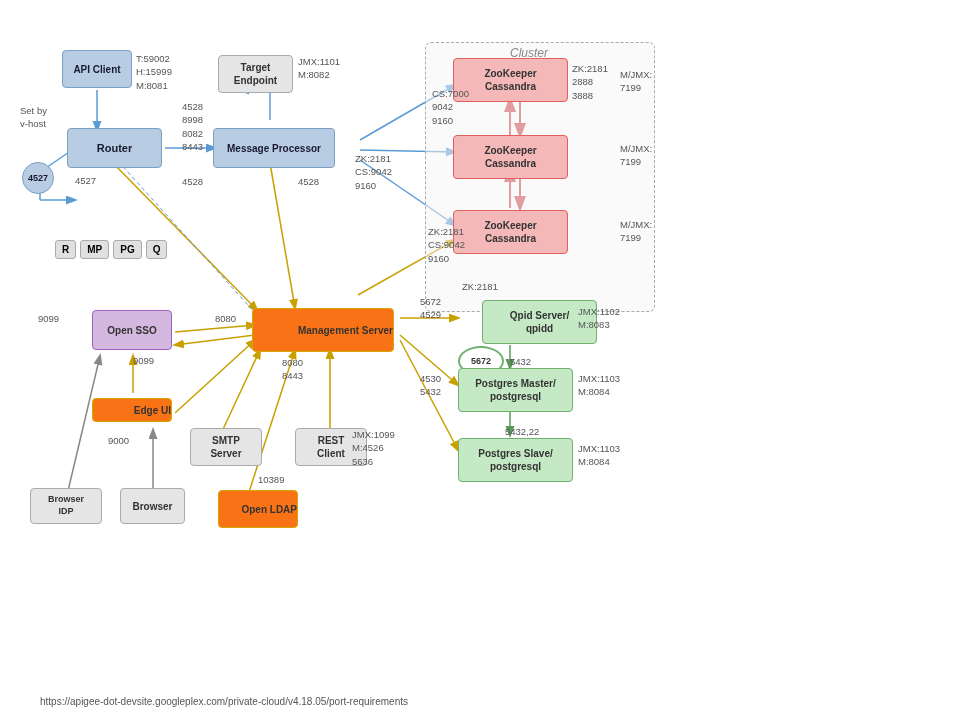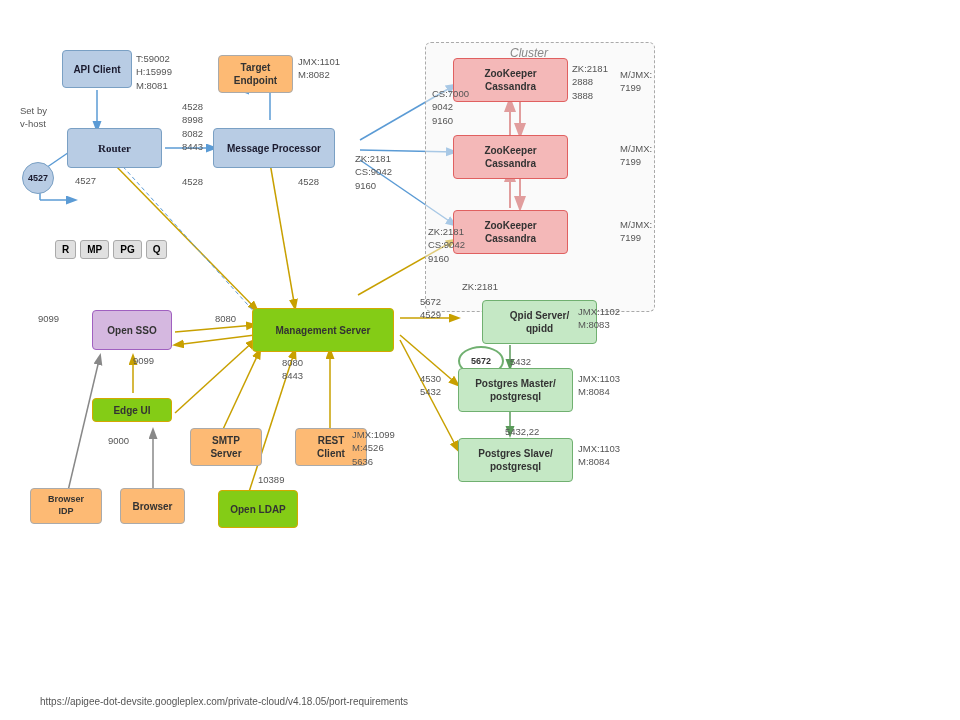--- a/index.html
+++ b/index.html
@@ -28,38 +28,39 @@
       font-size: 11px;
       font-weight: bold;
       line-height: 1.3;
     }
     .node-blue {
       background: #b8cce4;
       border-color: #7aa0c4;
       color: #1a1a2e;
     }
     .node-gray {
-      background: #fdba74;
+      background: #e5e5e5;
       border-color: #aaa;
       color: #333;
     }
     .node-pink {
       background: #f4b8b8;
       border-color: #e06060;
       color: #333;
     }
     .node-green {
       background: #c5e8c5;
       border-color: #70b070;
       color: #333;
     }
     .node-yellow {
-      background: #84cc16;
+      background: #f97316;
       border-color: #d4a800;
       color: #333;
+      justify-content: flex-end;
     }
     .node-purple {
       background: #d5b8e0;
       border-color: #a060c0;
       color: #333;
     }
     .cluster-box {
       position: absolute;
       border: 1.5px dashed #aaa;
       border-radius: 6px;
@@ -222,21 +223,21 @@
 
   <div class="port-label" style="left:136px; top:52px; white-space:pre;">T:59002
 H:15999
 M:8081</div>
 
   <div class="node node-gray" style="left:218px; top:55px; width:75px; height:38px; font-size:10px;">
     <span>Target<br>Endpoint</span>
   </div>
   <div class="port-label" style="left:298px; top:55px;">JMX:1101<br>M:8082</div>
 
-  <div class="node node-blue" style="left:67px; top:128px; width:95px; height:40px;font-family:Liberation Serif, serif;">
+  <div class="node node-blue" style="left:67px; top:128px; width:95px; height:40px;">
     <span>Router</span>
   </div>
 
   <div class="port-label" style="left:20px; top:104px;">Set by<br>v-host</div>
 
   <div class="port-label" style="left:182px; top:100px;">4528<br>8998<br>8082<br>8443</div>
 
   <div class="circle-node" style="left:22px; top:162px; width:32px; height:32px; font-size:9px;">4527</div>
 
   <div class="port-label" style="left:75px; top:174px;">4527</div>

